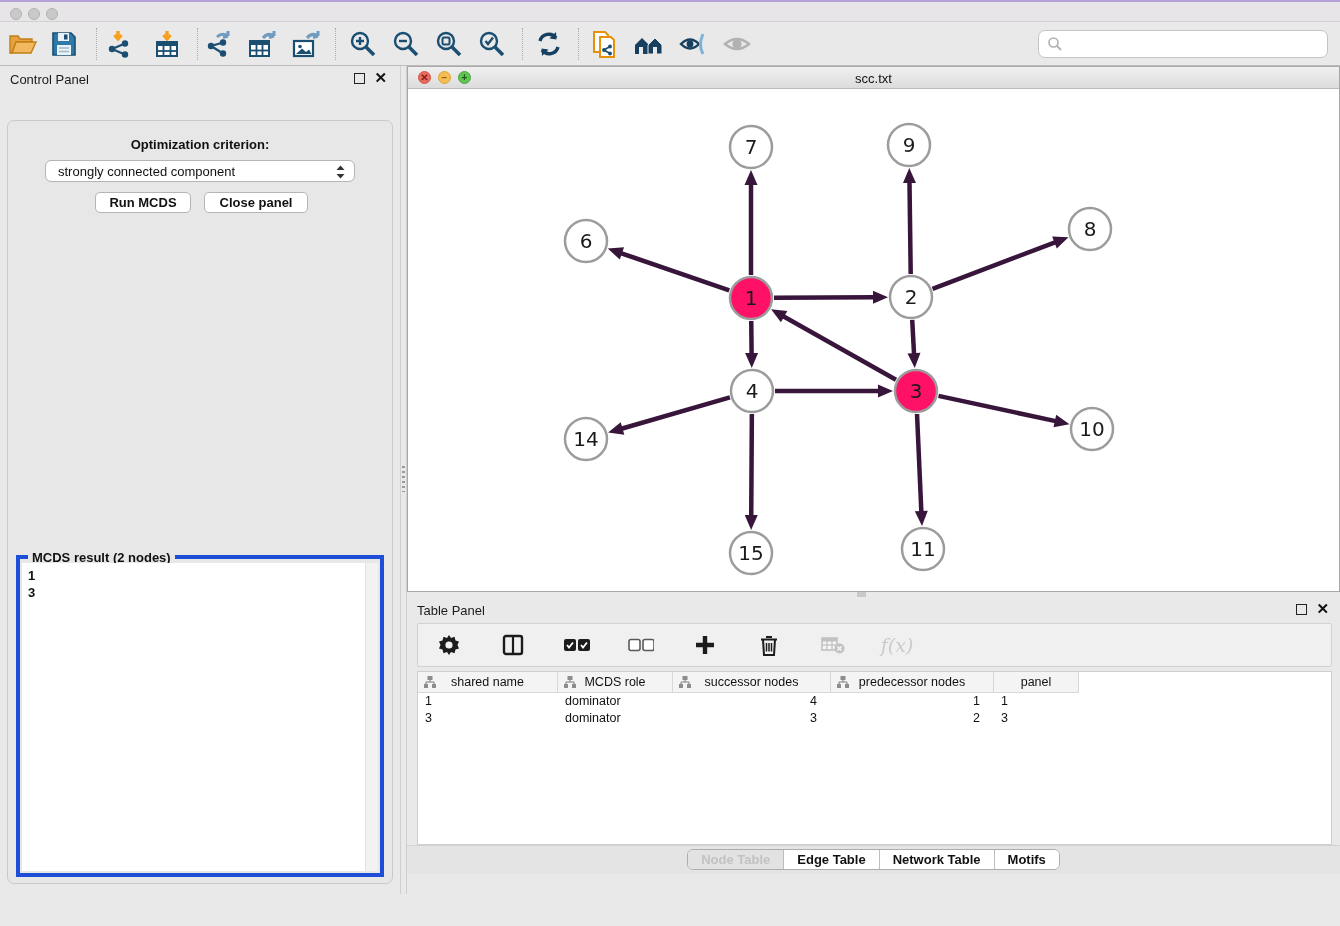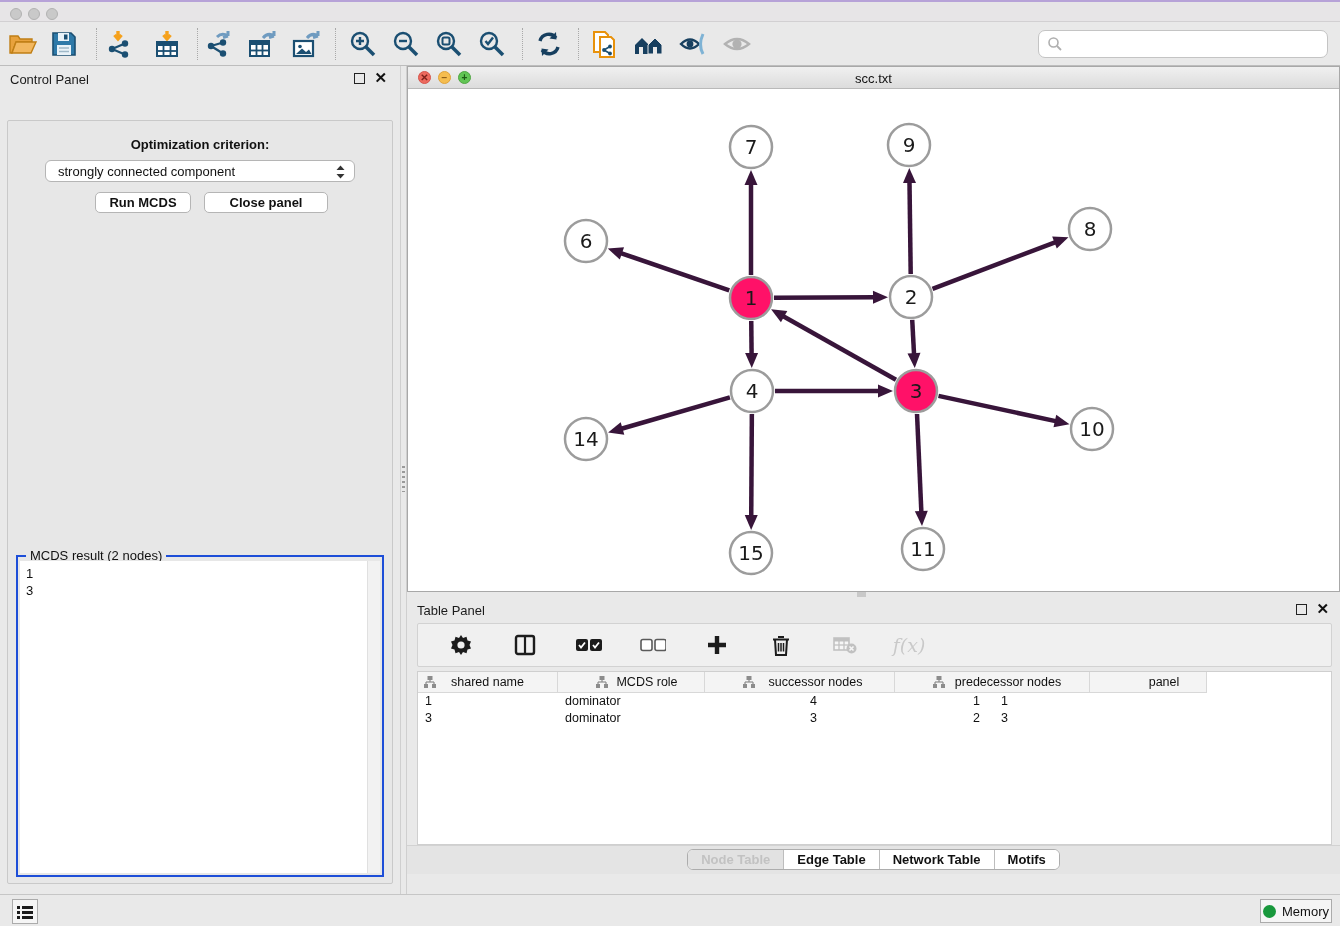--- a/index.html
+++ b/index.html
@@ -35,32 +35,32 @@
   .ph-close { position:absolute; top:3px; font-size:15px; font-weight:bold; color:#111; line-height:18px; }
 
   .seg-bar { position:absolute; display:flex; border:1px solid #ADADAD; border-radius:6px;
     overflow:hidden; background:#fff; height:21px; }
   .seg { padding:2px 13px; font-size:13px; font-weight:bold; color:#111; background:#FFFFFF;
     border-right:1px solid #BDBDBD; display:flex; align-items:center; }
   .seg:last-child { border-right:none; }
   .seg.seg-selected { background:#E2E2E2; color:#C2C2C2; }
 
   #cp-inner { position:absolute; left:7px; right:7px; top:54px; bottom:10px;
-    background:#E7E7E7; border:1px solid #C9C9C9; border-radius:2px; }
+    background:#E7E7E7; border:1px solid #C9C9C9; border-radius:7px; }
   #opt-label { position:absolute; left:0; right:0; top:16px; text-align:center;
     font-size:13px; font-weight:bold; color:#111; }
   #opt-select { position:absolute; left:37px; top:39px; width:310px; height:22px;
     background:#fff; border:1px solid #B5B5B5; border-radius:6px; font-size:13px;
     display:flex; align-items:center; padding-left:12px; color:#111; }
   #opt-stepper { position:absolute; right:8px; top:3px; width:11px; height:16px; }
   .btn { position:absolute; height:21px; background:#FFFFFF; border:1px solid #B5B5B5;
     border-radius:5px; font-size:13px; font-weight:bold; color:#111;
     display:flex; align-items:center; justify-content:center; }
   #result-group { position:absolute; left:8px; right:8px; top:434px; bottom:6px;
-    border:2px solid #1d4ed8; }
+    border:4px solid #1d4ed8;font-weight:bold; }
   #result-legend { position:absolute; left:8px; top:-9px; background:#E7E7E7;
     padding:0 4px; font-size:13px; color:#111; }
   #result-list { position:absolute; left:2px; right:2px; top:4px; bottom:2px; background:#FFFFFF;
     font-size:13px; color:#111; padding:4px 6px; line-height:17px; }
   #result-scroll { position:absolute; right:2px; top:4px; bottom:2px; width:13px;
     background:#F2F2F2; border-left:1px solid #E0E0E0; }
 
   
   #v-splitter { position:absolute; left:400px; top:66px; width:7px; height:828px;
     background:#E9E9E9; border-left:1px solid #CFCFCF; border-right:1px solid #CFCFCF; }
@@ -80,29 +80,29 @@
   #graph-svg { position:absolute; left:0; top:22px; }
 
   
   #h-splitter { position:absolute; left:407px; top:592px; width:933px; height:5px; background:#E9E9E9; }
   #h-splitter .grip { position:absolute; left:450px; top:0px; width:9px; height:5px; background:#C9C9C9; }
 
   
   #table-panel { position:absolute; left:407px; top:597px; width:933px; height:293px; background:#E9E9E9; }
   #tp-toolbar { position:absolute; left:10px; right:8px; top:26px; height:44px;
     background:#F0F0F0; border:1px solid #D2D2D2; border-radius:2px;
-    display:flex; align-items:center; gap:38px; padding-left:30px; }
+    display:flex; align-items:center; gap:38px; padding-left:18px; }
   .tp-icon { display:flex; align-items:center; justify-content:center; width:26px; height:26px; }
   .tp-icon.disabled { opacity:.45; }
   #fx-icon { font-family:"DejaVu Serif", serif; font-style:italic; font-size:19px; color:#9B9B9B; }
 
   #tp-table { position:absolute; left:10px; right:8px; top:74px; bottom:45px;
     background:#FFFFFF; border:1px solid #CFCFCF; }
   #tp-header { position:absolute; left:0; top:0; height:21px; display:flex;
-    background:#F4F4F4; border-bottom:1px solid #D8D8D8;gap:32px; }
+    background:#F4F4F4; border-bottom:1px solid #D8D8D8; }
   .th-cell { border-right:1px solid #D8D8D8; display:flex; align-items:center;
     font-size:12.5px; color:#111; position:relative; }
   .th-cell .th-icon { position:absolute; left:6px; }
   .th-cell .th-label { flex:1; text-align:center; }
   .tr-row { position:absolute; left:0; height:17px; display:flex; font-size:12.5px; color:#111; }
   .td-cell { overflow:hidden; white-space:nowrap; }
 
   #tp-tabs-strip { position:absolute; left:0; right:0; bottom:16px; height:29px;
     background:#E4E4E4; border-top:1px solid #D2D2D2; display:flex; justify-content:center; }
   #tp-tabs { margin-top:3px; }
@@ -283,21 +283,21 @@
     <div id="cp-inner">
       <div id="opt-label">Optimization criterion:</div>
       <div id="opt-select">
         <span>strongly connected component</span>
         <svg id="opt-stepper" viewBox="0 0 11 16">
             <path d="M1.5 6 L5.5 1.5 L9.5 6 Z" fill="#333"></path>
             <path d="M1.5 10 L5.5 14.5 L9.5 10 Z" fill="#333"></path>
           </svg>
       </div>
       <div class="btn" style="left:87px; top:71px; width:96px;">Run MCDS</div>
-      <div class="btn" style="left:196px; top:71px; width:124px;text-align:center;">Close panel</div>
+      <div class="btn" style="left:196px; top:71px; width:104px;text-align:center;">Close panel</div>
       <div id="result-group">
         <div id="result-legend">MCDS result (2 nodes)</div>
         <div id="result-list">
             <div>1</div>
             <div>3</div>
           </div>
         <div id="result-scroll"></div>
       </div>
     </div>
   </div>
@@ -506,30 +506,14 @@
     <div id="tp-tabs-strip">
       <div class="seg-bar" id="tp-tabs">
           <div class="seg seg-selected">Node Table</div>
           <div class="seg">Edge Table</div>
           <div class="seg">Network Table</div>
           <div class="seg">Motifs</div>
         </div>
     </div>
   </div>
 
-  <div id="status-bar">
-    <div id="list-btn">
-      <svg width="16" height="14" viewBox="0 0 16 14">
-          <rect x="0" y="1" width="3" height="3" fill="#1C1C1C"></rect>
-          <rect x="5" y="1" width="11" height="3" fill="#1C1C1C"></rect>
-          <rect x="0" y="6" width="3" height="3" fill="#1C1C1C"></rect>
-          <rect x="5" y="6" width="11" height="3" fill="#1C1C1C"></rect>
-          <rect x="0" y="11" width="3" height="3" fill="#1C1C1C"></rect>
-          <rect x="5" y="11" width="11" height="3" fill="#1C1C1C"></rect>
-        </svg>
-    </div>
-    <div id="memory-btn">
-      <span id="memory-dot"></span>
-      <span>Memory</span>
-    </div>
-  </div>
 
 </div>
 
 </body></html>

